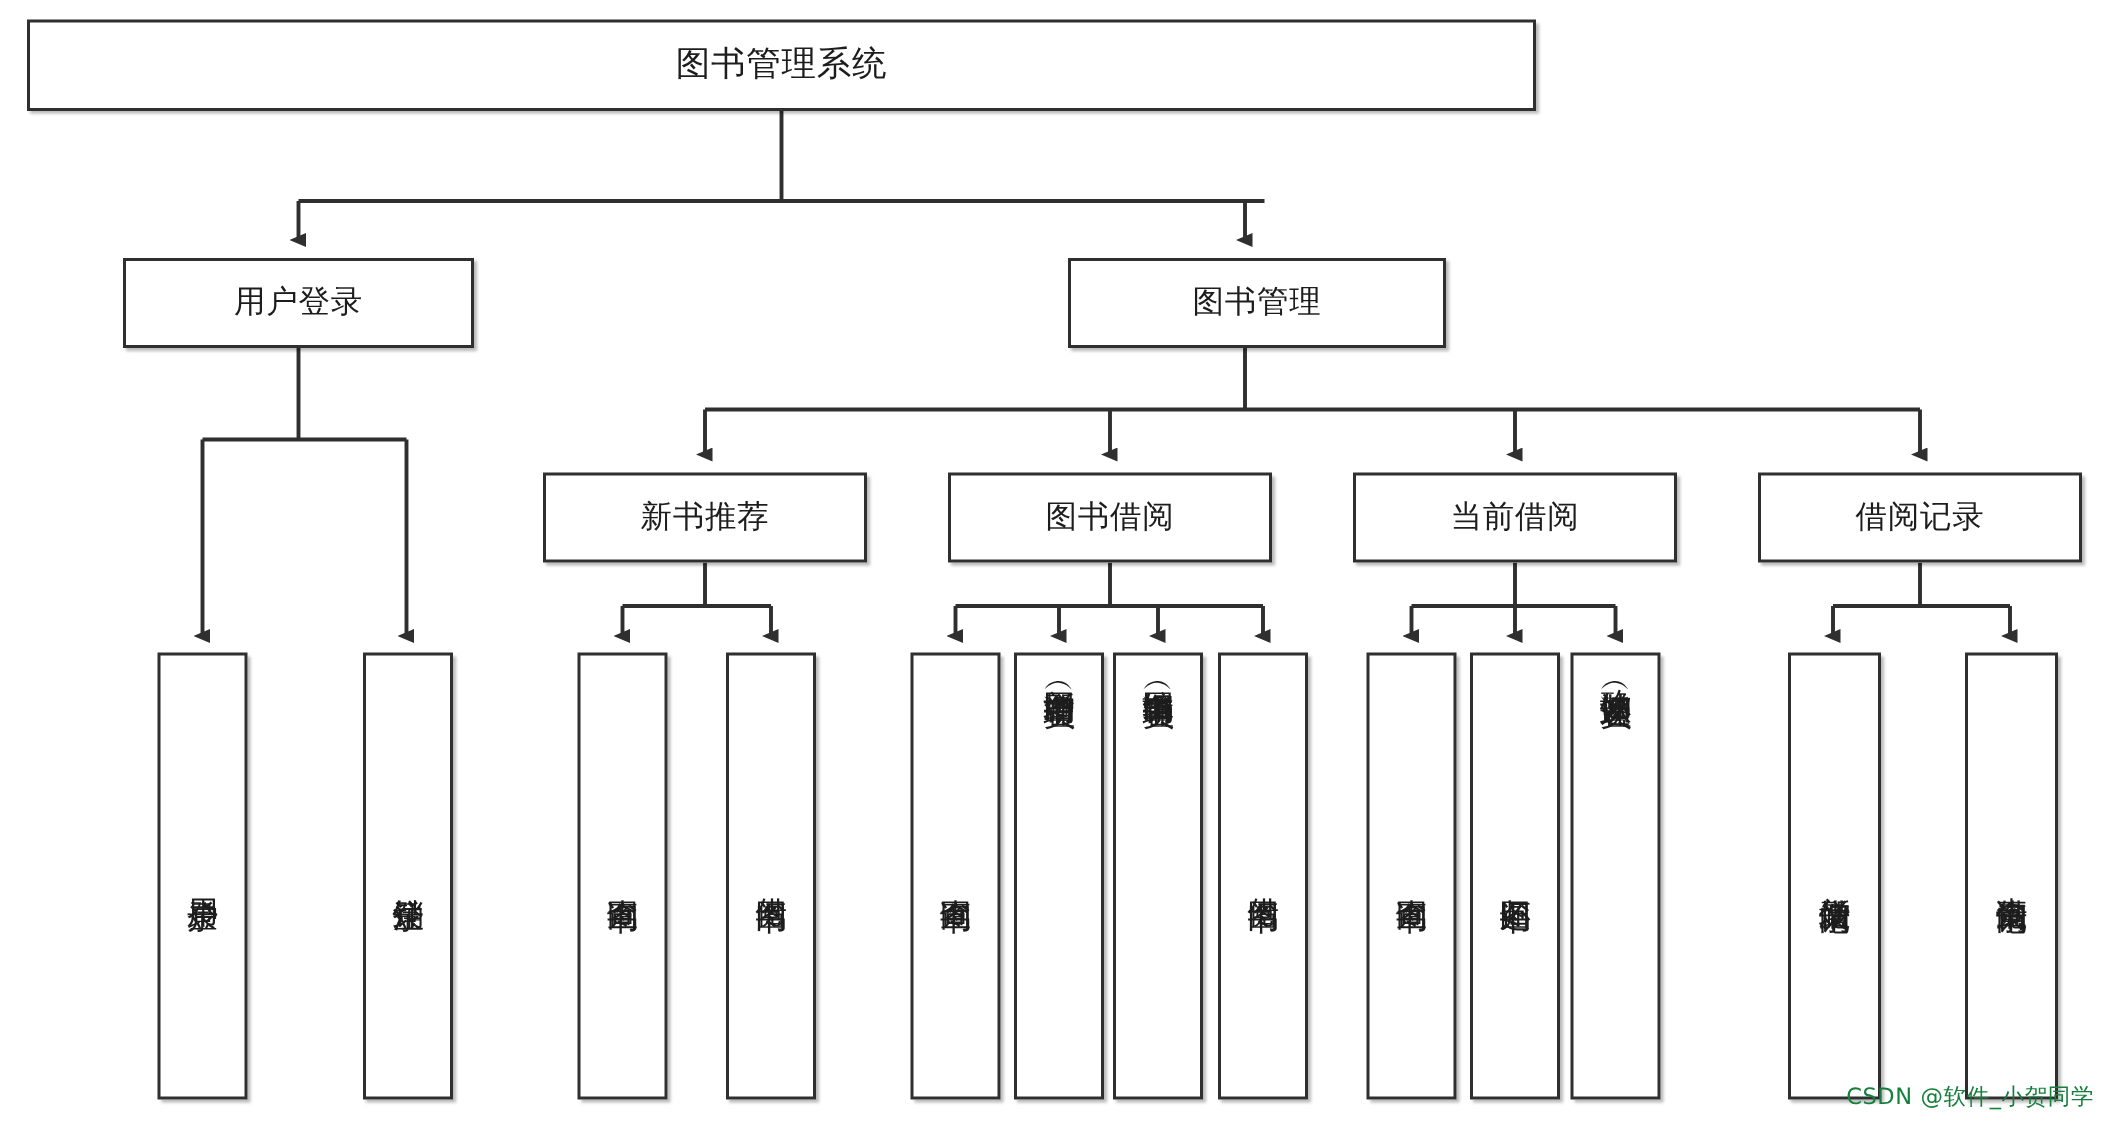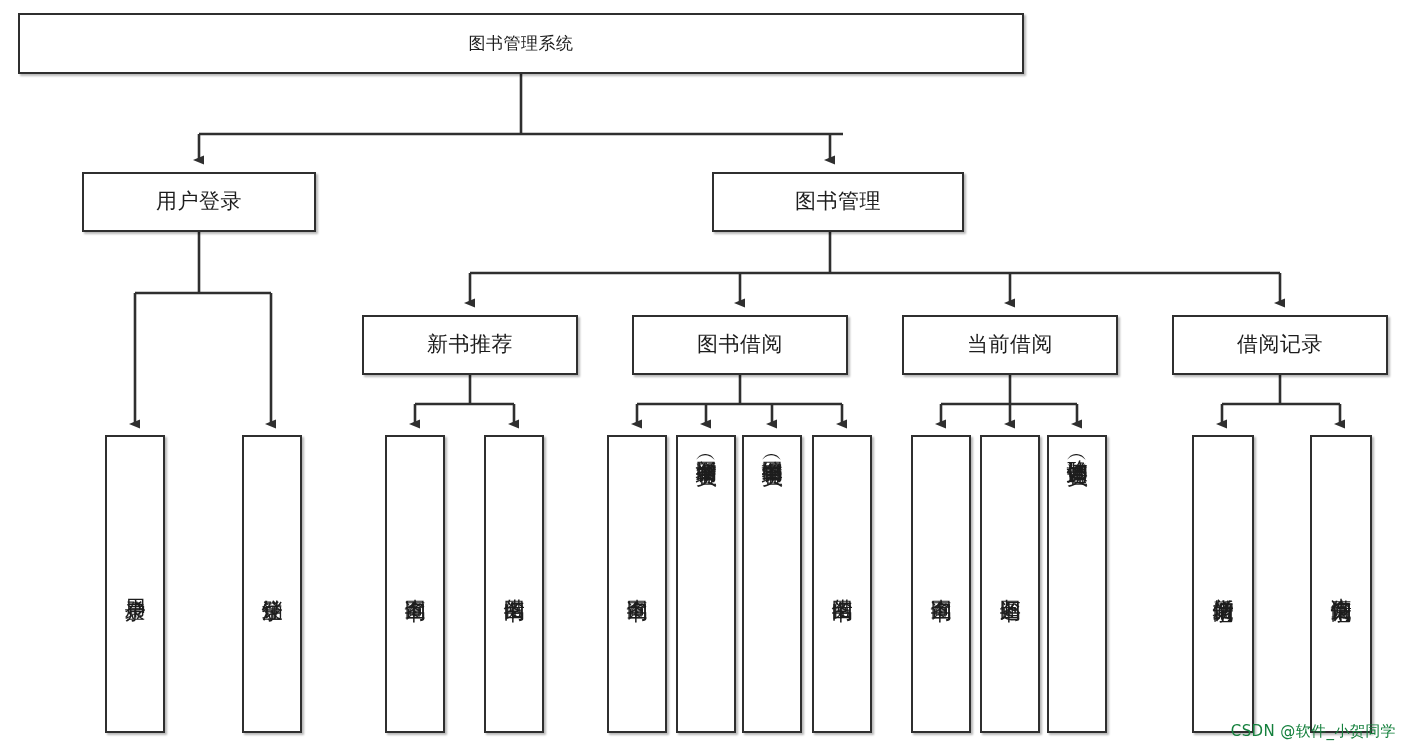--- a/index.html
+++ b/index.html
@@ -37,21 +37,21 @@
     color: #1d1d1d;
     text-align: center;
     line-height: 1.12;
     white-space: nowrap;
   }
   .node.horizontal .node-label {
     font-size: 21px;
     letter-spacing: 0.5px;
   }
   .node.root .node-label {
-    font-size: 17px;
+    font-size: 23px;
   }
   .node.vertical {
     align-items: flex-start;
     justify-content: center;
     padding-top: 6px;
   }
   .node.vertical .node-label {
     writing-mode: vertical-rl;
     text-orientation: upright;
     font-size: 21px;

